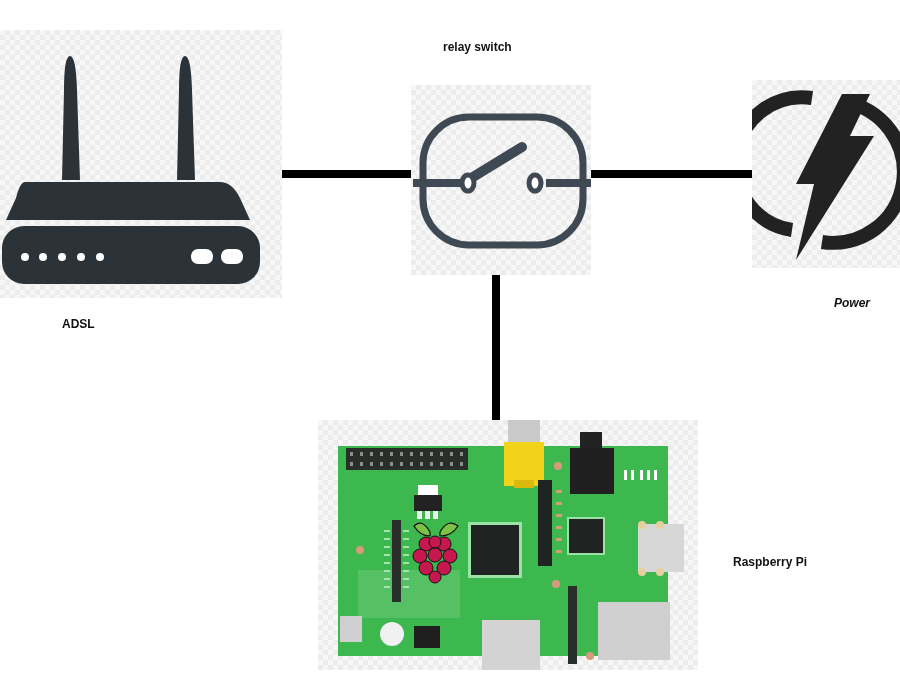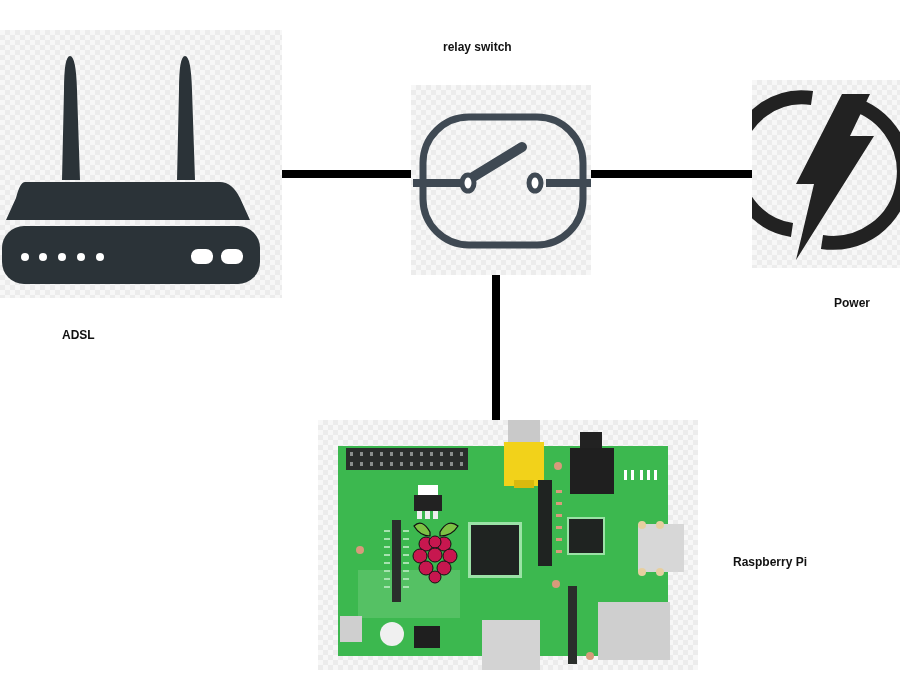--- a/index.html
+++ b/index.html
@@ -33,21 +33,21 @@
     <rect x="2" y="196" width="258" height="58" rx="22" fill="#2b3338"></rect>
     <circle cx="25" cy="227" r="4" fill="#fff"></circle>
     <circle cx="43" cy="227" r="4" fill="#fff"></circle>
     <circle cx="62" cy="227" r="4" fill="#fff"></circle>
     <circle cx="81" cy="227" r="4" fill="#fff"></circle>
     <circle cx="100" cy="227" r="4" fill="#fff"></circle>
     <rect x="191" y="219" width="22" height="15" rx="7" fill="#fff"></rect>
     <rect x="221" y="219" width="22" height="15" rx="7" fill="#fff"></rect>
   </svg>
 </div>
-<div class="label" style="left:62px;top:328px;">ADSL</div>
+<div class="label" style="left:62px;top:317px;">ADSL</div>
 
 <div class="label" style="left:443px;top:40px;">relay switch</div>
 <div class="node checker" style="left:411px;top:85px;width:180px;height:190px;">
   <svg width="180" height="190">
     <rect x="12" y="32" width="160" height="128" rx="46" fill="none" stroke="#3f4953" stroke-width="7"></rect>
     <line x1="2" y1="98" x2="50" y2="98" stroke="#3f4953" stroke-width="8"></line>
     <line x1="135" y1="98" x2="180" y2="98" stroke="#3f4953" stroke-width="8"></line>
     <line x1="62" y1="92" x2="111" y2="62" stroke="#3f4953" stroke-width="10" stroke-linecap="round"></line>
     <ellipse cx="57" cy="98" rx="6" ry="8" fill="#fff" stroke="#3f4953" stroke-width="5"></ellipse>
     <ellipse cx="124" cy="98" rx="6" ry="8" fill="#fff" stroke="#3f4953" stroke-width="5"></ellipse>
@@ -55,21 +55,21 @@
 </div>
 
 <div class="node checker" style="left:752px;top:80px;width:148px;height:188px;">
   <svg width="148" height="188">
     <path d="M60 18 A62 62 0 0 0 40 150" fill="none" stroke="#222" stroke-width="14"></path>
     <path d="M92 22 A62 62 0 0 1 70 162" fill="none" stroke="#222" stroke-width="14"></path>
     <path d="M90 14 L118 14 L98 56 L122 56 L44 180 L62 104 L44 104 Z" fill="#222"></path>
     <path d="M90 14 L118 14 L98 56 L122 56 L44 180 L62 104 L44 104 Z" fill="none" stroke="#fff" stroke-width="3" transform="translate(-4,0)" opacity="0.0"></path>
   </svg>
 </div>
-<div class="label" style="left:834px;top:296px;">Power</div>
+<div class="label" style="left:834px;top:296px;font-style:italic;">Power</div>
 
 <div class="node checker" style="left:318px;top:420px;width:380px;height:250px;">
   <svg width="380" height="250">
 
     <rect x="20" y="26" width="330" height="210" fill="#3cb84f"></rect>
     <rect x="40" y="150" width="102" height="48" fill="#5fc56e" opacity="0.7"></rect>
 
     <rect x="28" y="28" width="122" height="22" fill="#2a2e2b"></rect>
     <g fill="#8a8f8c">
       <rect x="32" y="32" width="3" height="4"></rect>

